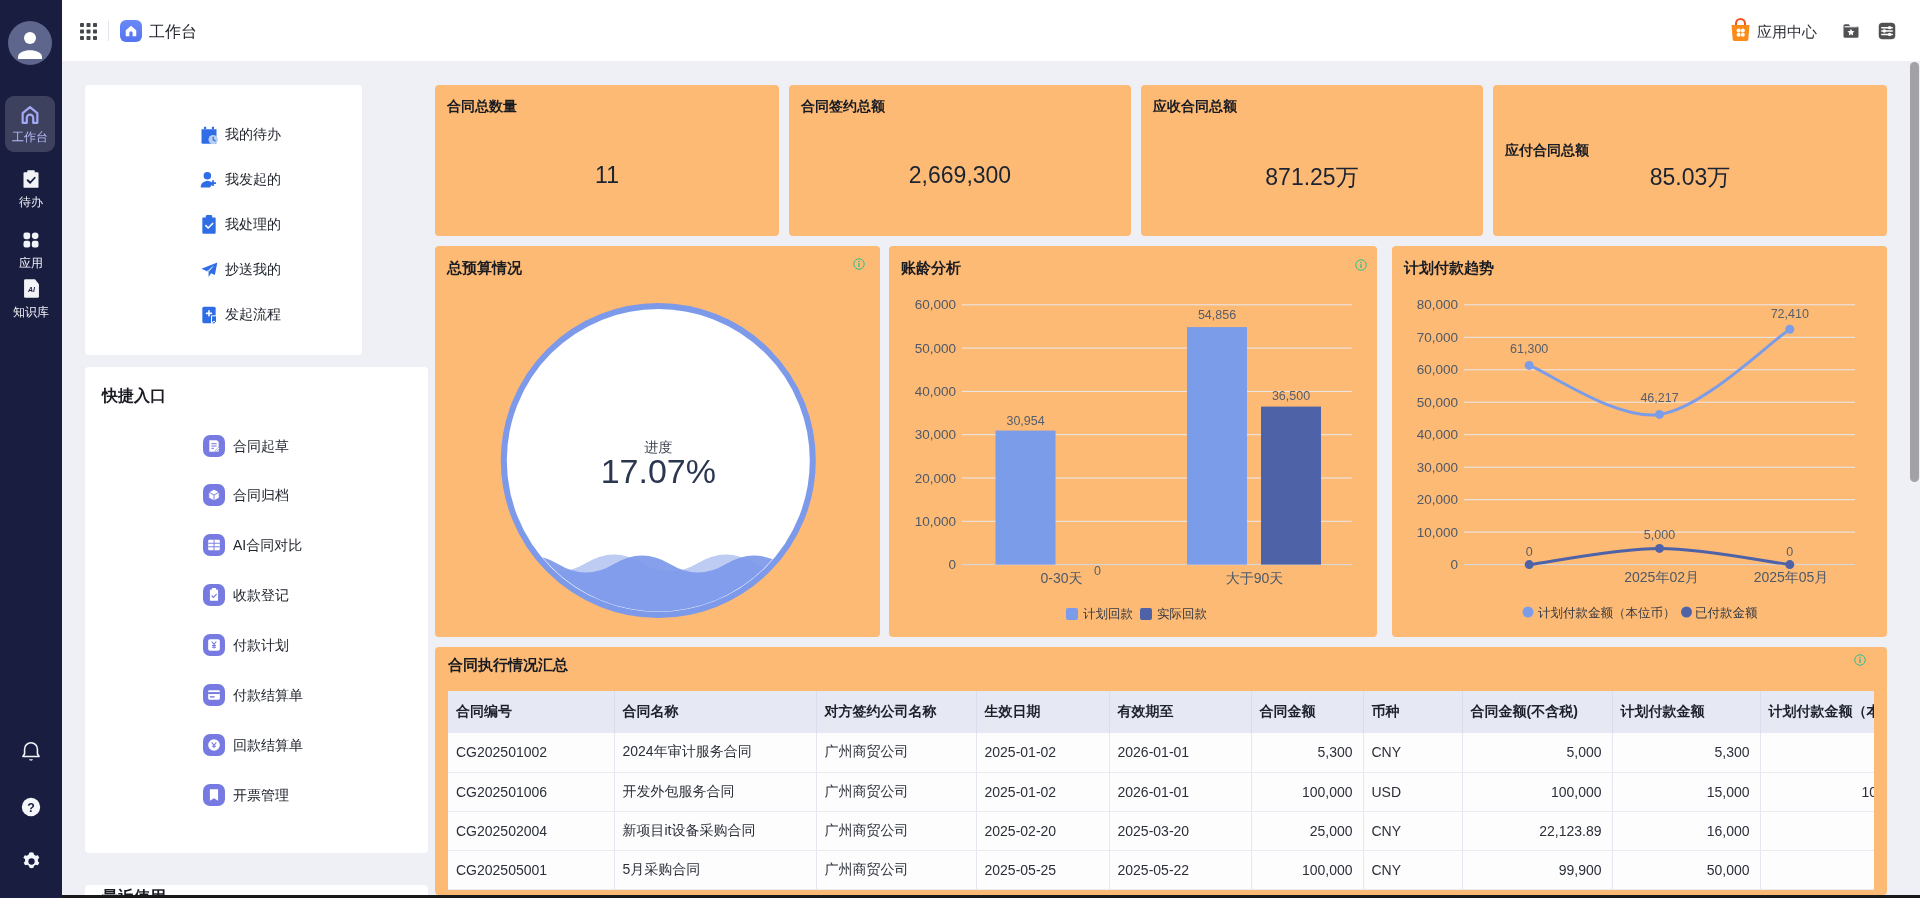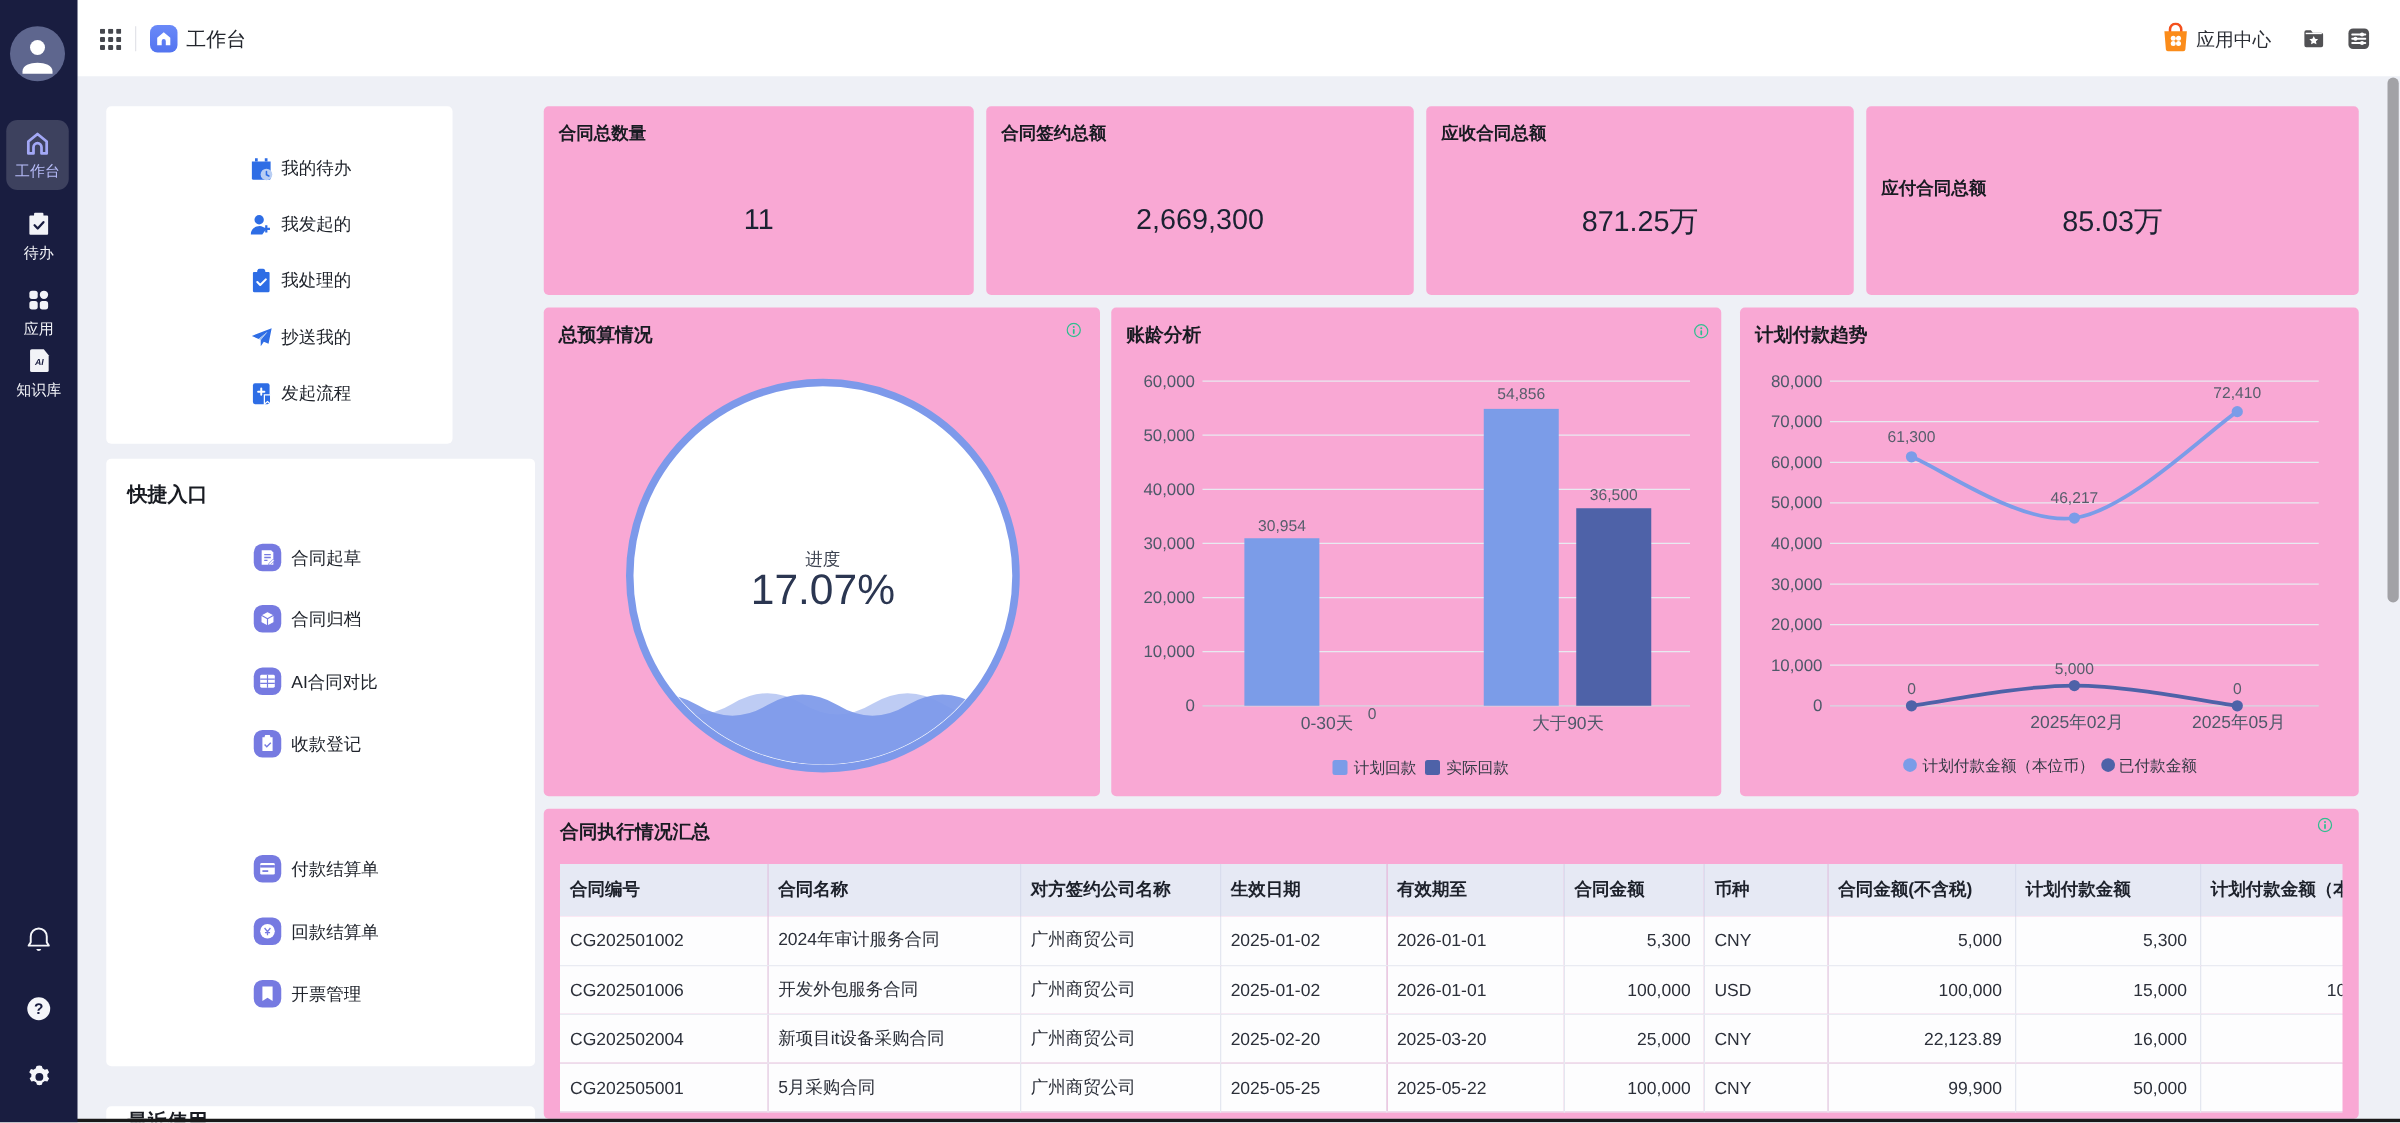--- a/index.html
+++ b/index.html
@@ -26,21 +26,21 @@
 #panel2 { left:85px; top:367px; width:343px; height:486px; }
 #panel3 { left:85px; top:885px; width:343px; height:60px; }
 .menu-item { position:absolute; left:0; width:343px; height:45px; }
 .menu-ic { position:absolute; left:114px; top:12px; width:20px; height:20px; }
 .menu-tx { position:absolute; left:140px; top:13px; font-size:14px; color:#20242c; }
 .qtitle { position:absolute; left:17px; top:19px; font-size:16px; font-weight:bold; color:#181b22; }
 .q-item { position:absolute; left:0; width:343px; height:50px; }
 .q-ic { position:absolute; left:118px; top:14px; width:22px; height:22px; border-radius:7px; background:#767ae1; }
 .q-tx { position:absolute; left:148px; top:17px; font-size:14px; color:#20242c; }
 
-.card { background:#f9a8d4; border-radius:4px; }
+.card { background:#fdba74; border-radius:4px; }
 .card-title { position:absolute; left:12px; top:13px; font-size:15px; font-weight:bold; color:#181b22; }
 .stat-num { position:absolute; left:0; width:100%; text-align:center; top:77px; font-size:23px; color:#1b2232; }
 .info-i { position:absolute; width:12px; height:12px; }
 
 #ctable { border-collapse:collapse; table-layout:fixed; width:1474px; font-size:14px; }
 #ctable th { background:#e6e9f4; color:#1d212b; font-weight:bold; text-align:left;
   height:39px; padding:12px 8px; border-right:1px solid #d9dded; white-space:nowrap; overflow:hidden; }
 #ctable th:last-child { border-right:none; }
 #ctable td { height:39px; padding:0 8px; color:#2b2f39; border-right:1px solid #e4e7f0;
   border-bottom:1px solid #e9ebf2; white-space:nowrap; overflow:hidden; background:#fdfdfe; }
@@ -229,20 +229,29 @@
       <div class="q-tx">AI合同对比</div>
     </div>
     <div class="q-item" style="top:203px;">
       <div class="q-ic">
           <svg style="position:absolute;left:4px;top:4px;" width="14" height="14" viewBox="0 0 24 24">
             <path d="M8 3 a2 2 0 0 1 8 0 h3 v19 H5 V3 Z" fill="#fff"></path>
             <path d="M8 13 l3 3 l5.5 -5.5" stroke="#767ae1" stroke-width="2" fill="none"></path>
           </svg>
         </div>
       <div class="q-tx">收款登记</div>
+    </div>
+    <div class="q-item" style="top:253px;">
+      <div class="q-ic">
+          <svg style="position:absolute;left:4px;top:4px;" width="14" height="14" viewBox="0 0 24 24">
+            <rect x="2" y="2" width="20" height="20" rx="3" fill="#fff"></rect>
+            <path d="M8 6 l4 5 4 -5 M12 11 v7 M8.5 13 h7 M8.5 16 h7" stroke="#767ae1" stroke-width="1.8" fill="none"></path>
+          </svg>
+        </div>
+      <div class="q-tx">付款计划</div>
     </div>
     <div class="q-item" style="top:303px;">
       <div class="q-ic">
           <svg style="position:absolute;left:4px;top:4px;" width="14" height="14" viewBox="0 0 24 24">
             <rect x="2" y="4" width="20" height="16" rx="2" fill="#fff"></rect>
             <rect x="2" y="7" width="20" height="3.4" fill="#767ae1"></rect>
             <rect x="5" y="14" width="8" height="2.4" fill="#767ae1"></rect>
           </svg>
         </div>
       <div class="q-tx">付款结算单</div>

